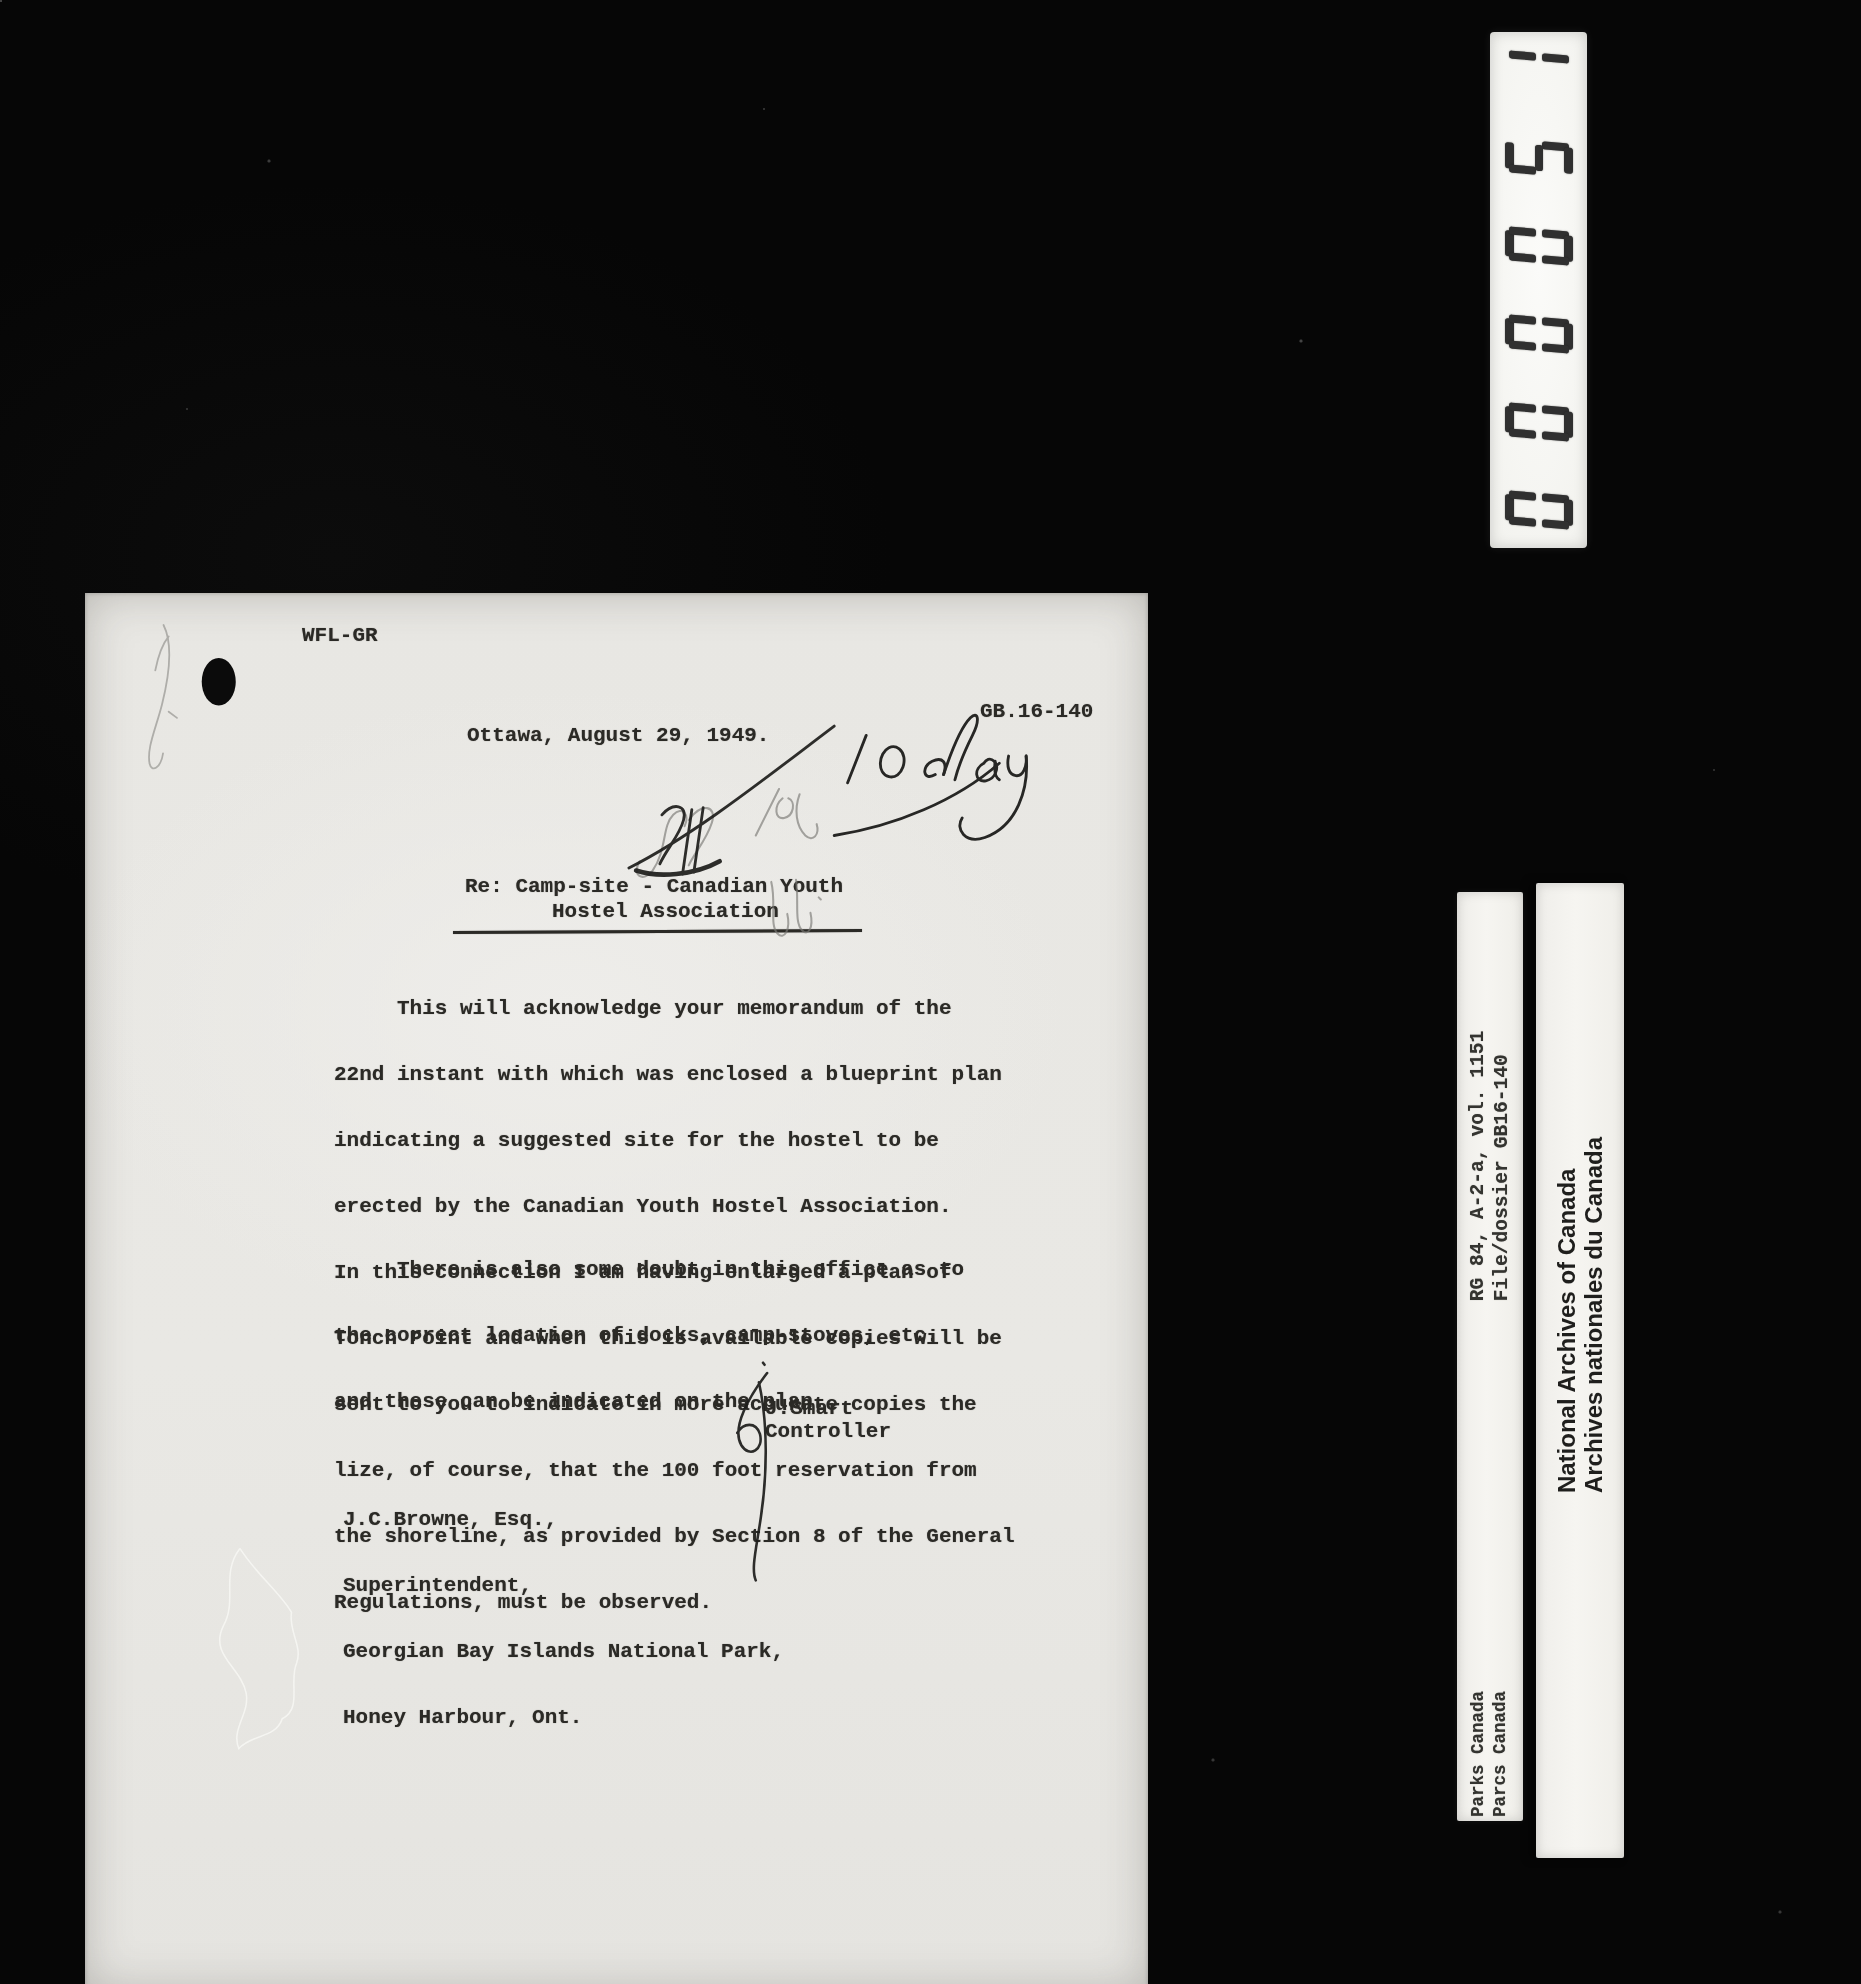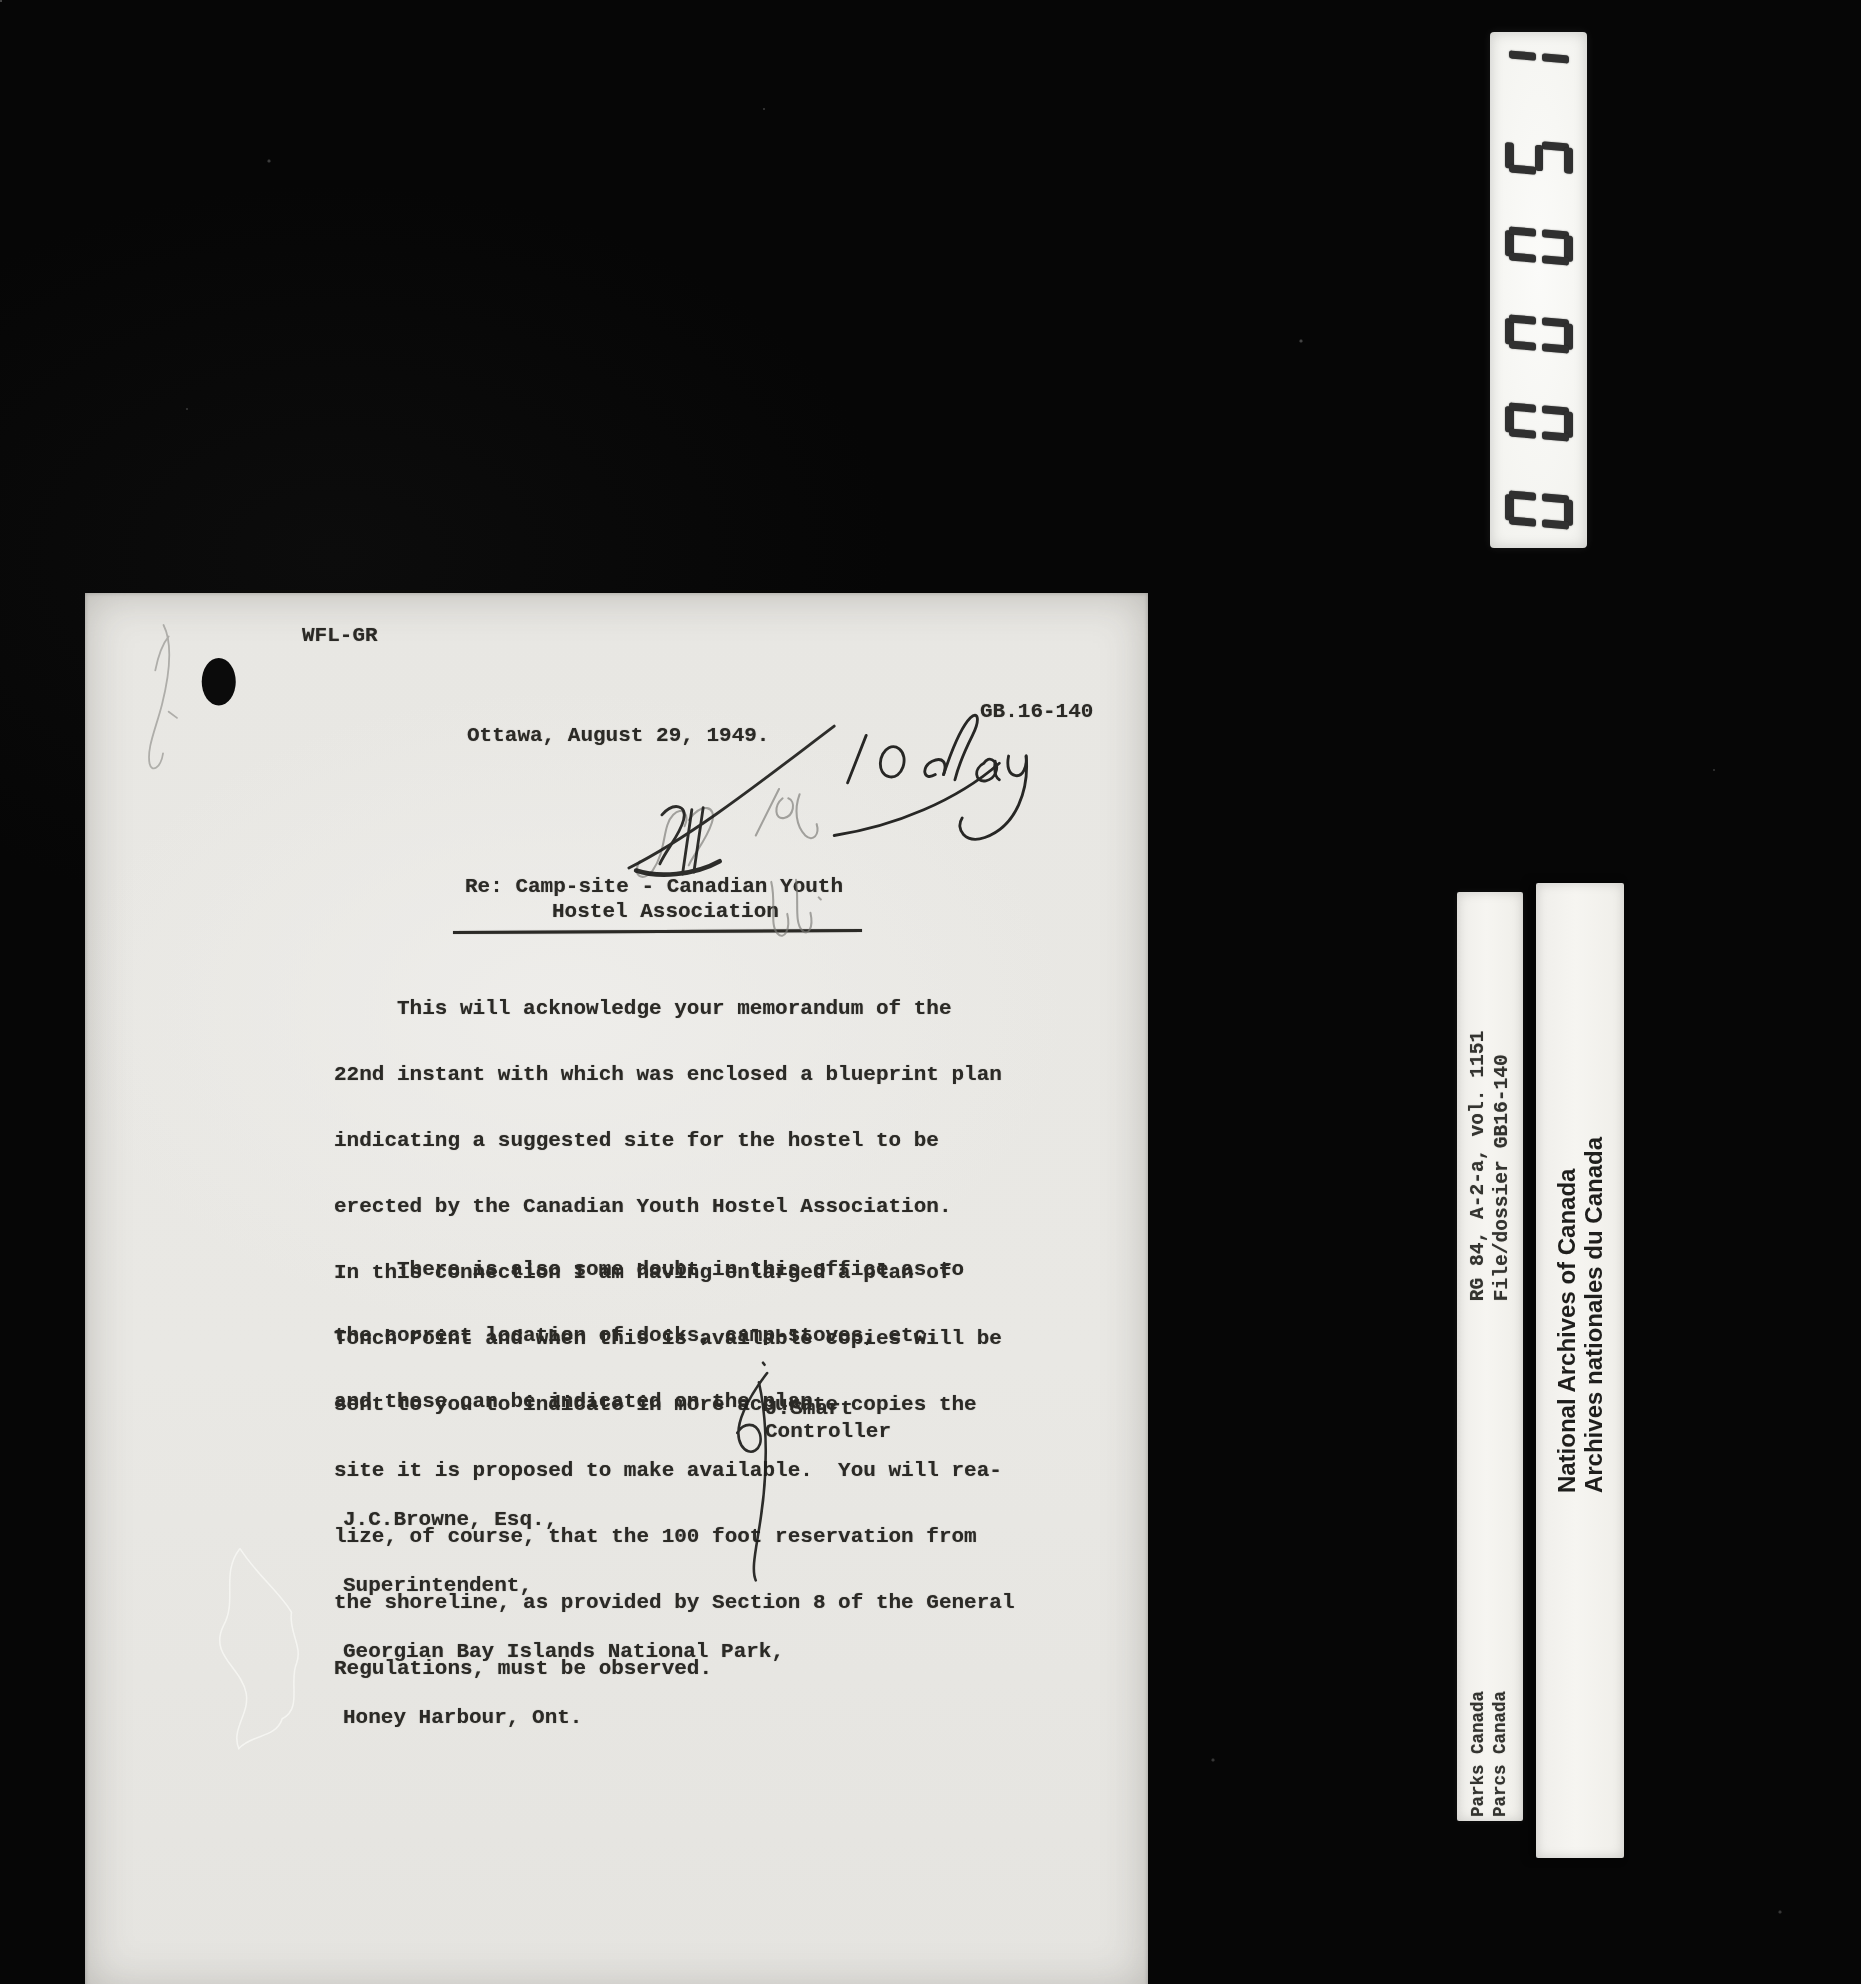--- a/index.html
+++ b/index.html
@@ -90,21 +90,20 @@
     <div class="subj-underline"></div>
 
     <div class="t lines para1">
       <div>     This will acknowledge your memorandum of the</div>
       <div>22nd instant with which was enclosed a blueprint plan</div>
       <div>indicating a suggested site for the hostel to be</div>
       <div>erected by the Canadian Youth Hostel Association.</div>
       <div>In this connection I am having enlarged a plan of</div>
       <div>Tonch Point and when this is available copies will be</div>
       <div>sent to you to indicate in more accurate copies the</div>
-      <div>site it is proposed to make available.  You will rea-</div>
       <div>lize, of course, that the 100 foot reservation from</div>
       <div>the shoreline, as provided by Section 8 of the General</div>
       <div>Regulations, must be observed.</div>
     </div>
 
     <div class="t lines para2">
       <div>     There is also some doubt in this office as to</div>
       <div>the correct location of docks, camp-stoves, etc.</div>
       <div>and these can be indicated on the plan.</div>
     </div>

